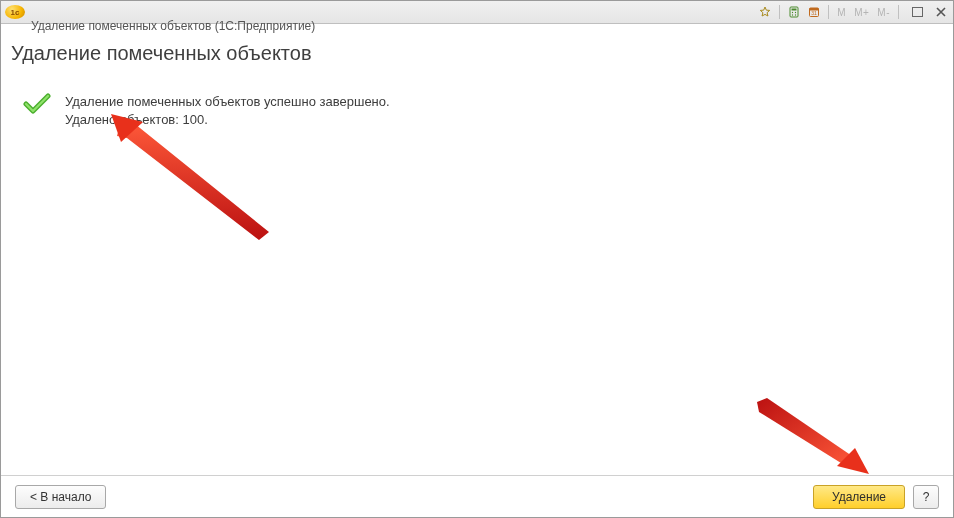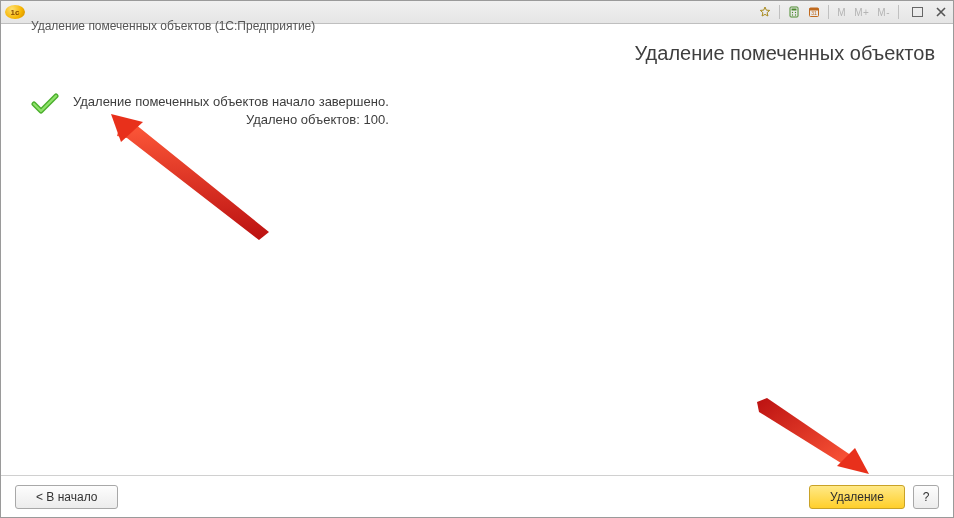--- a/index.html
+++ b/index.html
@@ -91,23 +91,22 @@
     align-items: center;
     justify-content: center;
     margin-left: 4px;
   }
   .tb-win svg { display:block; }
 
   
   .content {
     flex: 1 1 auto;
     position: relative;
-    padding: 12px 18px 0 18px;
+    padding: 12px 18px 0 10px;
     box-sizing: border-box;
-    text-align: right;
   }
   .page-title {
     font-size: 20px;
     color: #3f3f3f;
     font-weight: normal;
     margin: 6px 0 28px 0;
   }
   .msg-row {
     display: flex;
     align-items: flex-start;
@@ -139,21 +138,21 @@
     display: flex;
     align-items: center;
     padding: 0 14px;
     gap: 8px;
     box-sizing: border-box;
   }
   .footer .spacer { flex: 1 1 auto; }
   .btn {
     height: 24px;
     min-width: 80px;
-    padding: 0 20px;
+    padding: 0 14px;
     font-size: 12px;
     color: #333;
     background: linear-gradient(#fdfdfd, #ececec);
     border: 1px solid #a8a8a8;
     border-radius: 3px;
     cursor: pointer;
     display: inline-flex;
     align-items: center;
     justify-content: center;
   }
@@ -225,21 +224,21 @@
     <div class="page-title">Удаление помеченных объектов</div>
 
     <div class="msg-row">
       <div class="check-icon">
         <svg width="28" height="22" viewBox="0 0 28 22">
           <path d="M3 11 L10 18 L25 3" fill="none" stroke="#4caf2e" stroke-width="5" stroke-linecap="round" stroke-linejoin="round"></path>
           <path d="M3 11 L10 18 L25 3" fill="none" stroke="#8fe26a" stroke-width="2.2" stroke-linecap="round" stroke-linejoin="round"></path>
         </svg>
       </div>
       <div class="msg-text">
-        <div>Удаление помеченных объектов начало завершено.</div>
+        <div>Удаление помеченных объектов успешно завершено.</div>
         <div>Удалено объектов: 100.</div>
       </div>
     </div>
 
     <svg class="arrow" style="left:108px; top:88px;" width="170" height="130">
       <defs>
         <linearGradient id="ga1" x1="0" y1="1" x2="0" y2="0">
           <stop offset="0%" stop-color="#b11"></stop>
           <stop offset="100%" stop-color="#ff5a3a"></stop>
         </linearGradient>

